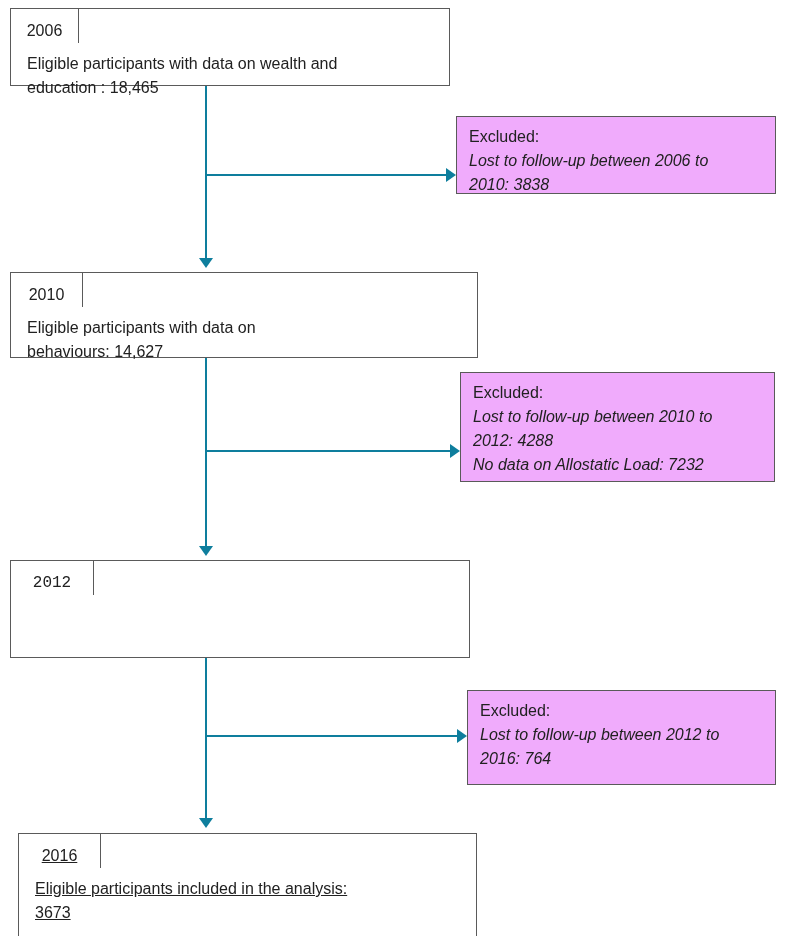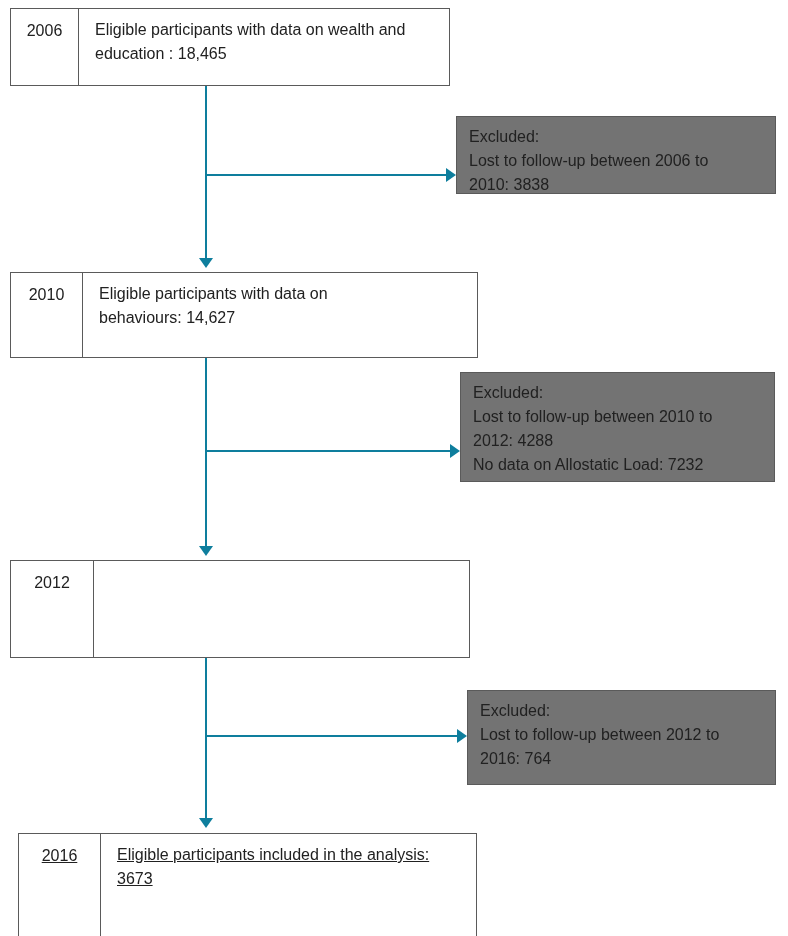--- a/index.html
+++ b/index.html
@@ -21,41 +21,42 @@
     background: var(--bg-color);
     overflow: hidden;
   }
   .step-box {
     position: absolute;
     display: flex;
     background: #fff;
     border: 1px solid var(--border-color);
     font-size: 16px;
     line-height: 24px;
+    flex-direction: column;
   }
   .year-cell {
     flex: none;
     border-right: 1px solid var(--border-color);
     text-align: center;
     padding-top: 10px;
   }
   .desc-cell {
     flex: 1;
     padding: 9px 10px 0 16px;
     white-space: pre-line;
   }
   .excl-box {
     position: absolute;
-    background: #737373;
+    background: #f0abfc;
     border: 1px solid var(--border-color);
     font-size: 16px;
     line-height: 24px;
     padding: 8px 12px;
   }
-  .excl-line { white-space: pre-line; }
+  .excl-line { white-space: pre-line; font-style: italic; }
   .vline {
     position: absolute;
     width: 2px;
     background: var(--arrow-color);
   }
   .hline {
     position: absolute;
     height: 2px;
     background: var(--arrow-color);
   }
@@ -110,21 +111,21 @@
   <div class="head-right" style="left:450px; top:444px;"></div>
 
   <div class="excl-box" style="left:460px; top:372px; width:315px; height:110px;">
     <div class="excl-title">Excluded:</div>
     <div class="excl-line">Lost to follow-up between 2010 to
 2012: 4288</div>
     <div class="excl-line">No data on Allostatic Load: 7232</div>
   </div>
 
   <div class="step-box" style="left:10px; top:560px; width:460px; height:98px;">
-    <div class="year-cell" style="width:83px;">2012</div>
+    <div class="year-cell" style="width:83px;font-family:Liberation Mono, monospace;">2012</div>
   </div>
 
   <div class="vline" style="left:205px; top:658px; height:160px;"></div>
   <div class="head-down" style="left:199px; top:818px;"></div>
 
   <div class="hline" style="left:205px; top:735px; width:252px;"></div>
   <div class="head-right" style="left:457px; top:729px;"></div>
 
   <div class="excl-box" style="left:467px; top:690px; width:309px; height:95px;">
     <div class="excl-title">Excluded:</div>

